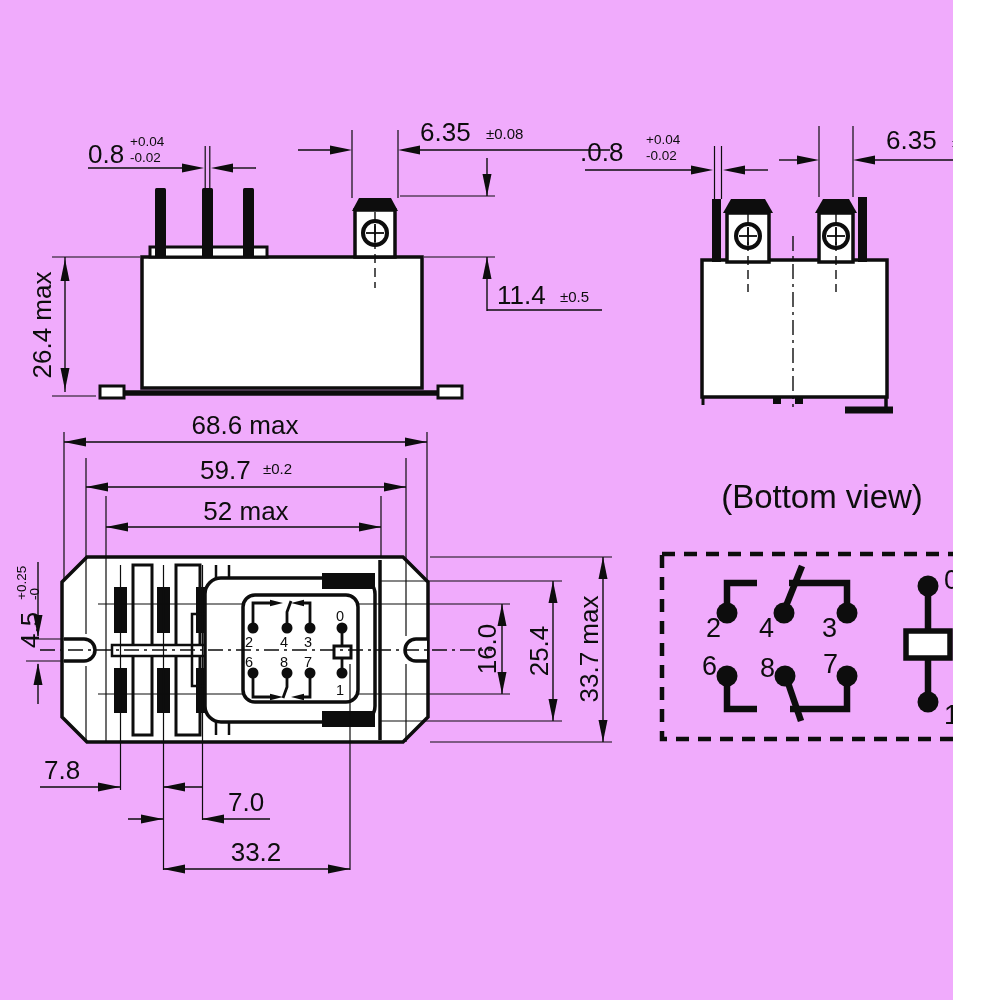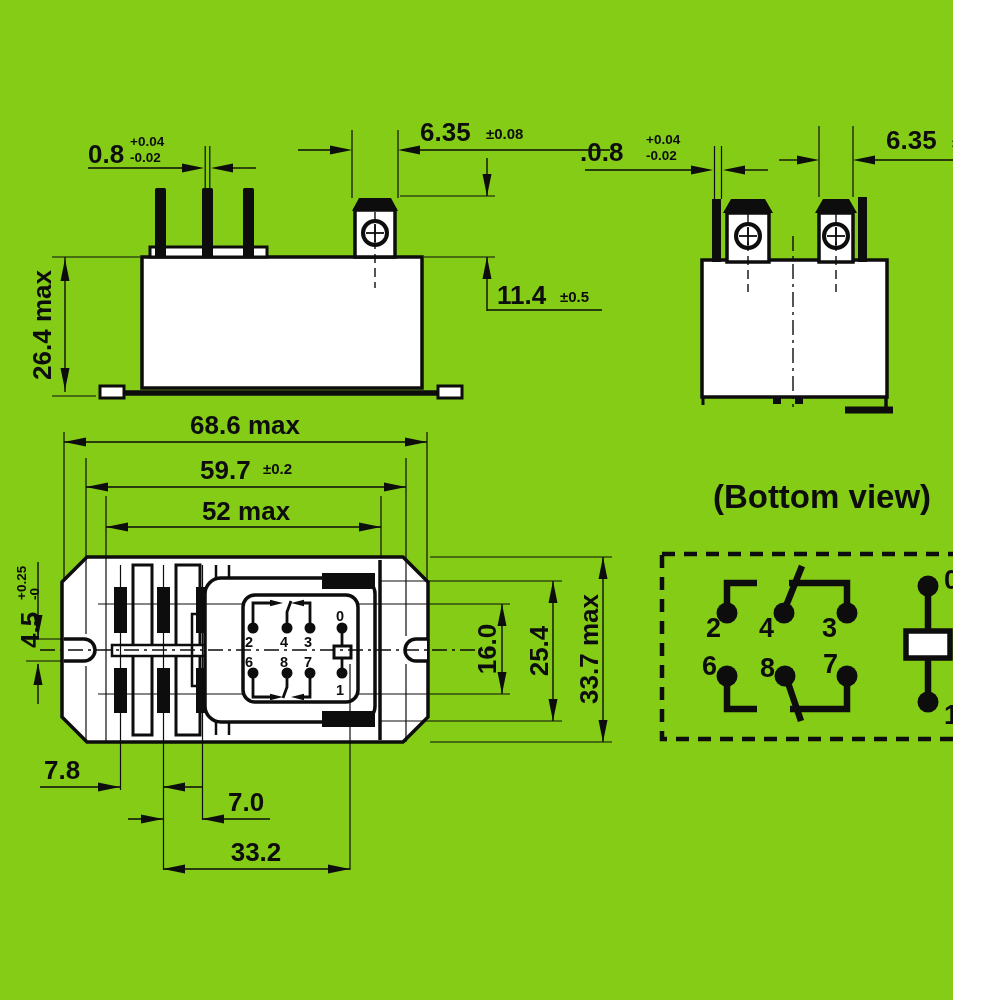--- a/index.html
+++ b/index.html
@@ -1,16 +1,16 @@
 <!DOCTYPE html>
 <html><head>
 <meta charset="utf-8">
 <style>
   html,body{margin:0;padding:0;background:#ffffff;}
-  .canvas{position:relative;width:953px;height:1000px;background:#84cc16;overflow:hidden;font-weight:bold;}
+  .canvas{position:relative;width:953px;height:1000px;background:#f0abfc;overflow:hidden;}
   svg{display:block;}
   text{font-family:"Liberation Sans","DejaVu Sans",sans-serif;fill:#0d0d0d;}
   .t26{font-size:26px;}
   .t15{font-size:15px;}
   .t13{font-size:13.5px;}
   .t14{font-size:14.5px;}
   .t27{font-size:27px;}
   .t33{font-size:33px;}
   .mid{text-anchor:middle;}
   .end{text-anchor:end;}

